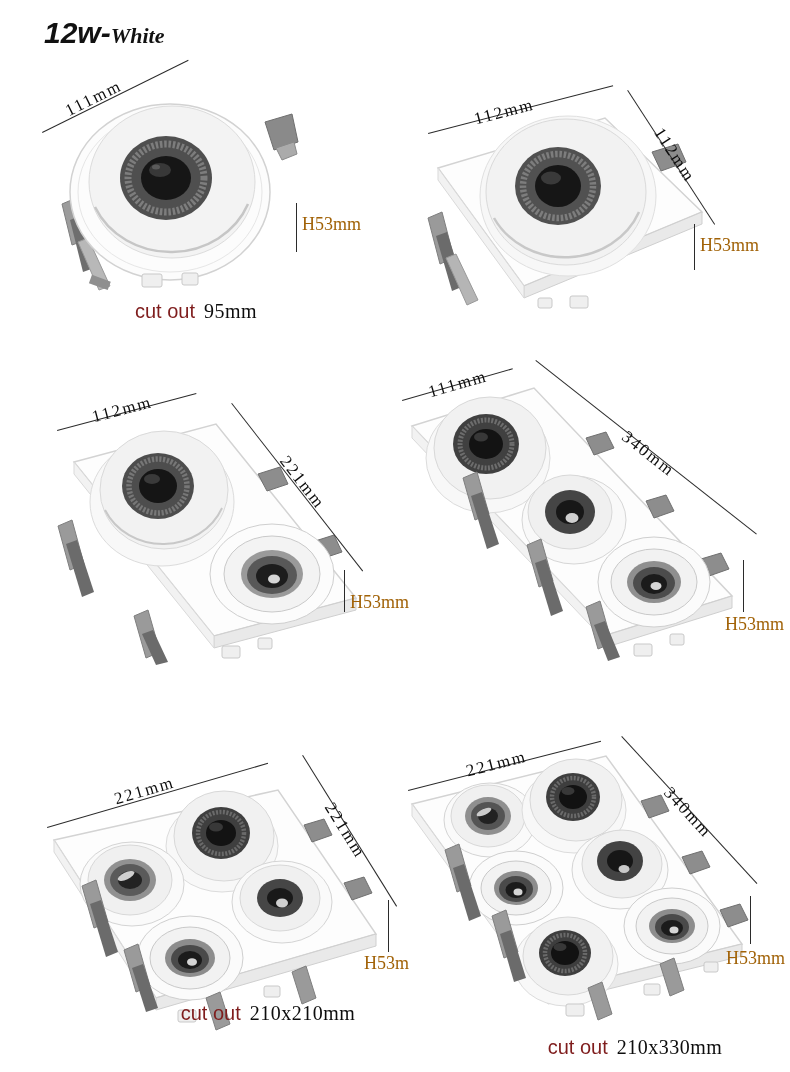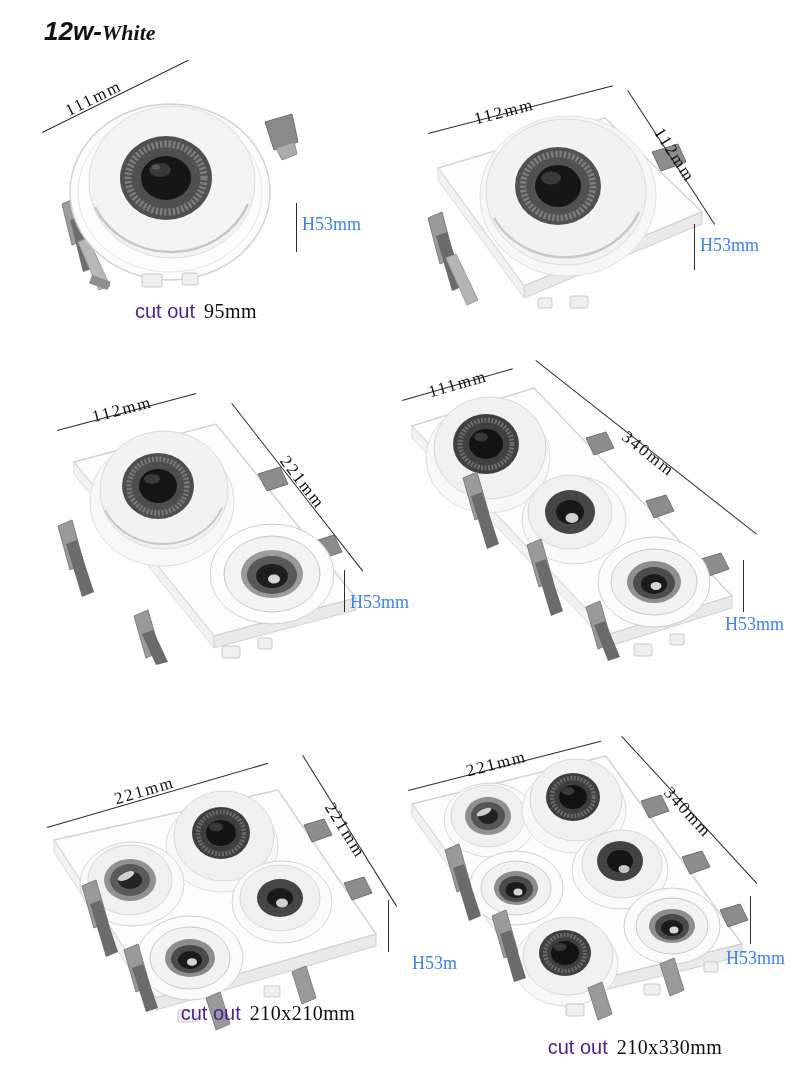--- a/index.html
+++ b/index.html
@@ -2,40 +2,40 @@
 <html><head>
 <meta charset="utf-8">
 <style>
   html,body { margin:0; padding:0; background:#fff; }
   #page {
     position:relative; width:790px; height:1072px;
     background:#ffffff; overflow:hidden;
     font-family:"Liberation Sans", sans-serif; color:#111;
   }
   .title { position:absolute; left:44px; top:16px; font-style:italic; font-weight:bold; white-space:nowrap; }
-  .title .main { font-size:26px; letter-spacing:0px; }
+  .title .main { font-size:30px; letter-spacing:0px; }
   .title .sub  { font-size:22px;font-family:Liberation Serif, serif; }
   .dim-line {
     position:absolute; height:0; border-top:1.6px solid #2b2b2b;
     transform-origin:0 0;
   }
   .vline {
     position:absolute; width:0; border-left:1.6px solid #2b2b2b;
   }
   .dim-label {
     position:absolute; font-family:"Liberation Serif", serif;
     font-size:17px; letter-spacing:2px; color:#0d0d0d;
     transform-origin:0 0; white-space:nowrap;
   }
   .hlabel {
     position:absolute; font-family:"Liberation Serif", serif;
-    font-size:18px; color:#3b82f6; white-space:nowrap;
+    font-size:18px; color:#a16207; white-space:nowrap;
   }
   .cutout { position:absolute; text-align:center; white-space:nowrap; }
-  .cutout .prefix { font-family:"Liberation Sans", sans-serif; font-size:20px; color:#4c1d95; }
+  .cutout .prefix { font-family:"Liberation Sans", sans-serif; font-size:20px; color:#7f1d1d; }
   .cutout .value  { font-family:"Liberation Serif", serif; font-size:20px; color:#0d0d0d; margin-left:9px; letter-spacing:0.5px; }
   .illus { position:absolute; }
 </style>
 </head>
 <body>
 
 <div id="page">
 
   <div class="title">
     <span class="main">12w-</span><span class="sub">White</span>
@@ -262,21 +262,21 @@
     <g>
       <rect x="140" y="238" width="18" height="12" rx="2" fill="#efefef" stroke="#c9c9c9"></rect>
       <rect x="226" y="214" width="16" height="11" rx="2" fill="#efefef" stroke="#c9c9c9"></rect>
     </g>
   </svg>
   <div class="dim-line" style="left:47px; top:827px; width:230px; transform:rotate(-16.2deg);"></div>
   <div class="dim-label" style="left:112px; top:790px; transform:rotate(-16.2deg);">221mm</div>
   <div class="dim-line" style="left:303px; top:755px; width:178px; transform:rotate(58.1deg);"></div>
   <div class="dim-label" style="left:337px; top:799px; transform:rotate(58.1deg);">221mm</div>
   <div class="vline" style="left:388px; top:900px; height:52px;"></div>
-  <div class="hlabel" style="left:364px; top:953px;margin-left:48px;">H53m</div>
+  <div class="hlabel" style="left:364px; top:953px;">H53m</div>
   <div class="cutout" style="left:153px; top:1002px; width:230px;">
     <span class="prefix">cut out</span><span class="value">210x210mm</span>
   </div>
 
   <svg class="illus" style="left:398px; top:738px;" width="355" height="305" viewBox="0 0 355 305">
     <g>
       <polygon points="14,66 208,18 344,206 150,254" fill="#fdfdfd" stroke="#d3d3d3" stroke-width="1.5"></polygon>
       <polygon points="150,254 344,206 344,218 150,266" fill="#e9e9e9" stroke="#cfcfcf"></polygon>
       <polygon points="14,66 150,254 150,266 14,78" fill="#f2f2f2" stroke="#d9d9d9"></polygon>
     </g>

